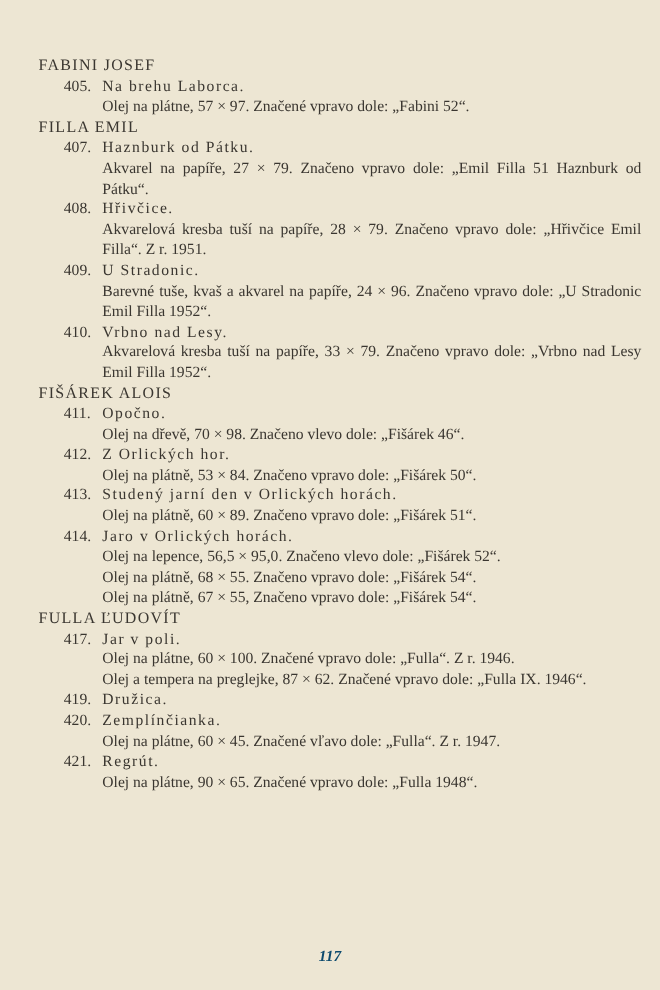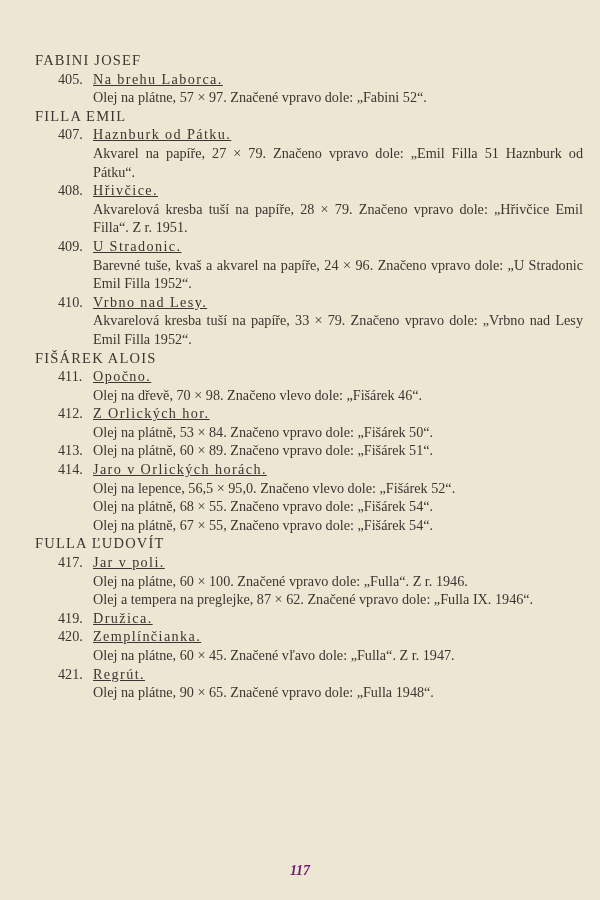--- a/index.html
+++ b/index.html
@@ -11,28 +11,28 @@
     }
     .page { position: relative; width: 600px; height: 900px; margin-top: 19px; }
     .content {
       position: absolute; left: 35px; top: 32px; width: 548px;
       font-size: 14.2px; line-height: 18.6px;
     }
     .artist {
       letter-spacing: 1.2px; font-size: 14.5px; margin: 0;
     }
     .entry { margin: 0; }
-    .entry-head { position: relative; padding-left: 58px; text-decoration: underline; }
+    .entry-head { position: relative; padding-left: 58px; }
     .num { position: absolute; left: 23px; top: 0; }
     .title { letter-spacing: 1.4px; }
     .desc { padding-left: 58px; text-align: justify; text-align-last: left; }
     .footer {
       position: absolute; left: 0; width: 600px; top: 844px;
       text-align: center; font-style: italic; font-weight: bold;
-      font-size: 14px; color: #701a75;
+      font-size: 14px; color: #0c4a6e;
     }
   </style>
 </head>
 <body>
 
 <div class="page">
   <div class="content">
 
     <div>
       <p class="artist">FABINI JOSEF</p>
@@ -66,21 +66,21 @@
       <p class="artist">FIŠÁREK ALOIS</p>
       <div class="entry">
         <div class="entry-head"><span class="num">411.</span><span class="title">Opočno.</span></div>
         <div class="desc">Olej na dřevě, 70 × 98. Značeno vlevo dole: „Fišárek 46“.</div>
       </div>
       <div class="entry">
         <div class="entry-head"><span class="num">412.</span><span class="title">Z Orlických hor.</span></div>
         <div class="desc">Olej na plátně, 53 × 84. Značeno vpravo dole: „Fišárek 50“.</div>
       </div>
       <div class="entry">
-        <div class="entry-head"><span class="num">413.</span></div>
+        <div class="entry-head"><span class="num">413.</span><span class="title">Studený jarní den v Orlických horách.</span></div>
         <div class="desc">Olej na plátně, 60 × 89. Značeno vpravo dole: „Fišárek 51“.</div>
       </div>
       <div class="entry">
         <div class="entry-head"><span class="num">414.</span><span class="title">Jaro v Orlických horách.</span></div>
         <div class="desc">Olej na lepence, 56,5 × 95,0. Značeno vlevo dole: „Fišárek 52“.</div>
       </div>
       <div class="entry">
         <div class="desc">Olej na plátně, 68 × 55. Značeno vpravo dole: „Fišárek 54“.</div>
       </div>
       <div class="entry">

